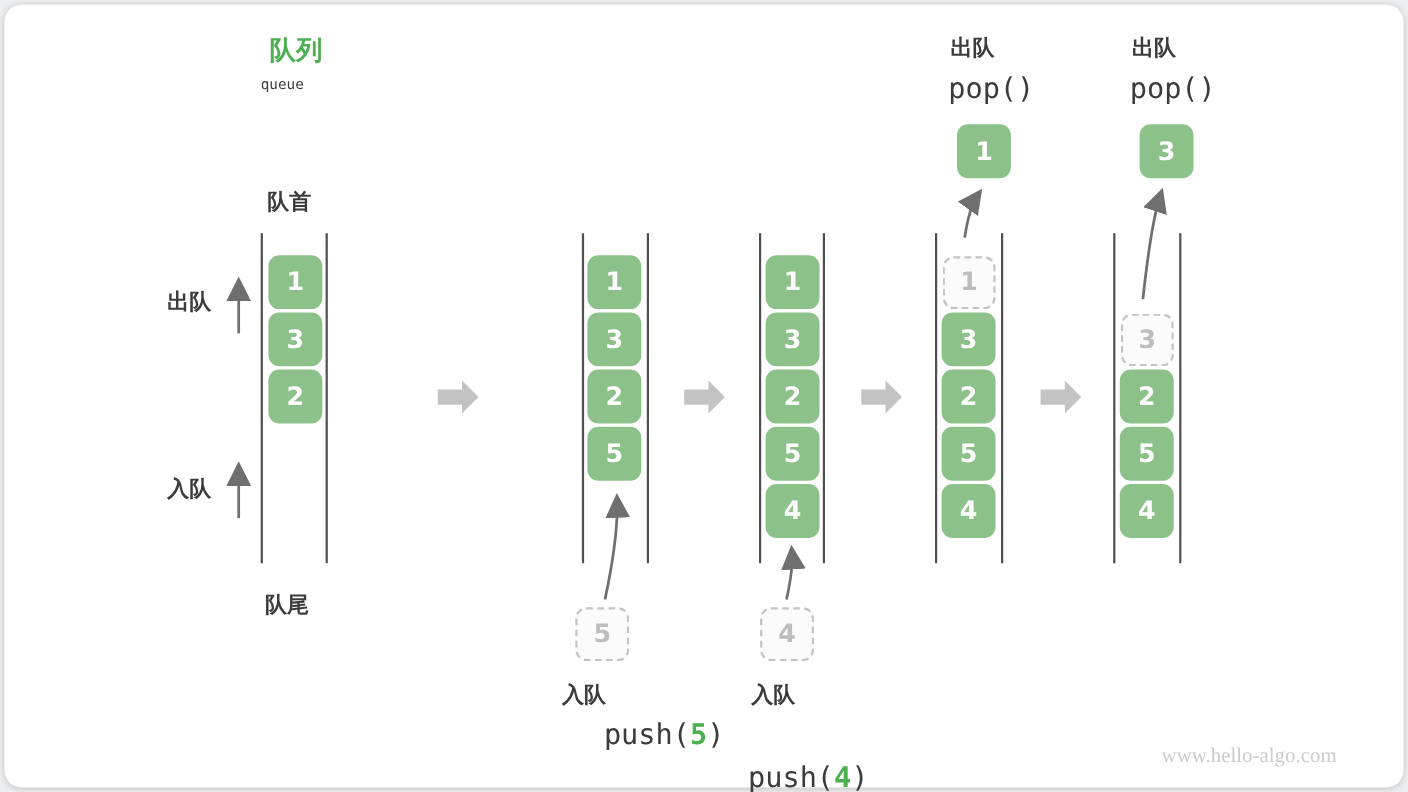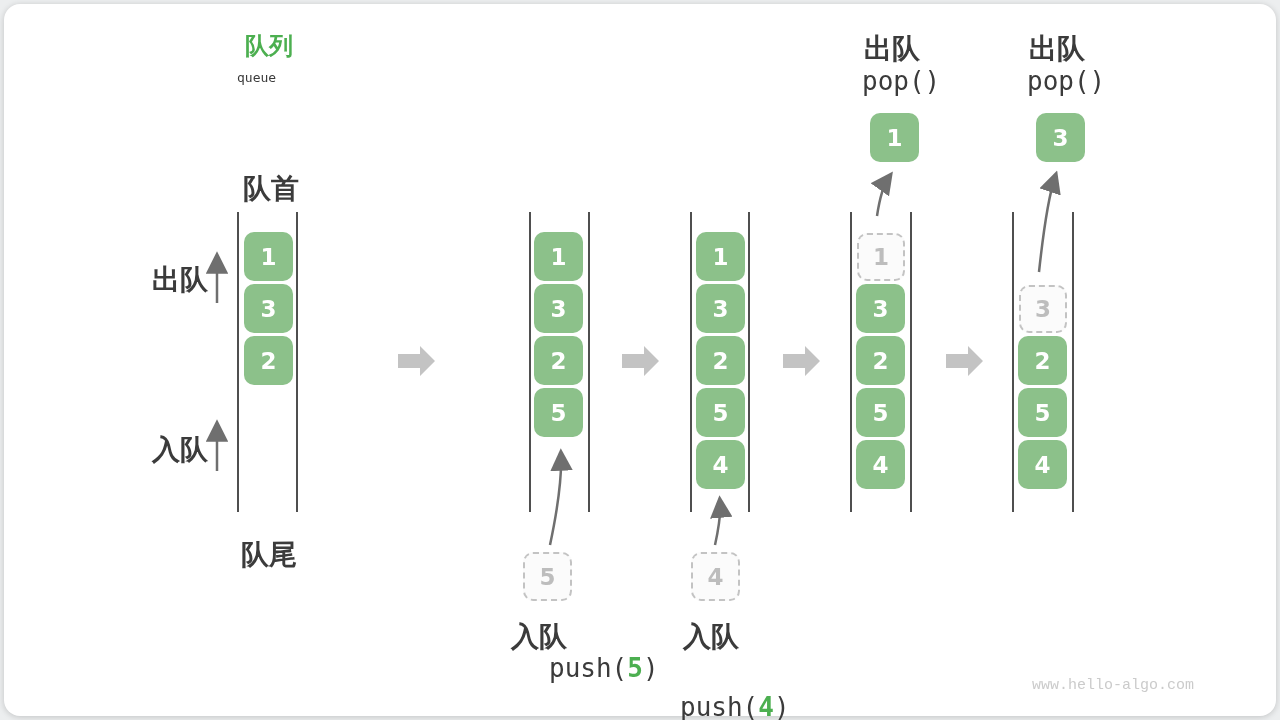--- a/index.html
+++ b/index.html
@@ -12,27 +12,27 @@
   .walls{position:absolute;top:212px;height:300px;box-sizing:border-box;
          border-left:2px solid #4f4f4f;border-right:2px solid #4f4f4f;}
 
   
   .qbox{position:absolute;width:49px;height:49px;border-radius:10px;background:#8CC18A;
         color:#ffffff;font-weight:bold;font-size:23px;display:flex;align-items:center;
         justify-content:center;box-sizing:border-box;}
   .qbox.ghost{background:#fbfbfb;border:2px dashed #c3c3c3;color:#bdbdbd;font-weight:600;}
 
   
-  .zh{position:absolute;font-weight:bold;font-size:28px;color:#3b3b3b;white-space:nowrap;}
+  .zh{position:absolute;font-weight:bold;font-size:20px;color:#3b3b3b;white-space:nowrap;}
   .title-zh{position:absolute;font-weight:bold;font-size:24px;color:#4CAF50;white-space:nowrap;}
   .mono{position:absolute;font-family:"DejaVu Sans Mono",monospace;font-size:21px;color:#3b3b3b;white-space:nowrap;}
   .call{font-size:26px;}
   .call .arg{color:#4CAF50;font-weight:bold;}
-  .watermark{position:absolute;left:1032px;top:677px;font-family:Liberation Mono, monospace;
-             font-size:15px;color:#cbcbcb;}
+  .watermark{position:absolute;left:1056px;top:677px;font-family:Liberation Serif, serif;
+             font-size:19px;color:#cbcbcb;}
 </style>
 </head>
 <body>
 
 <div class="canvas">
   <div class="card"></div>
 
   <svg class="overlay" viewBox="0 0 1280 720">
     <defs>
       <marker id="ah" viewBox="0 0 10 10" refX="7" refY="5" markerWidth="9" markerHeight="9" orient="auto-start-reverse">

